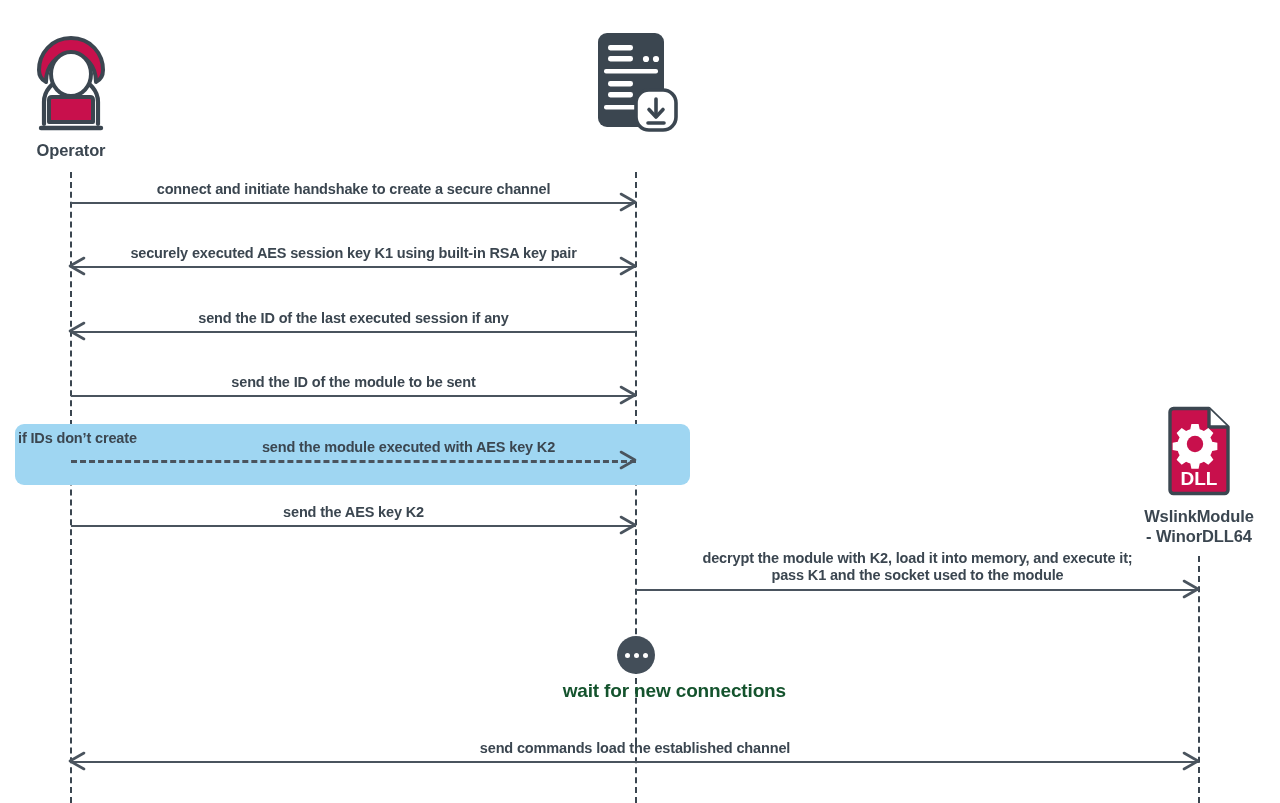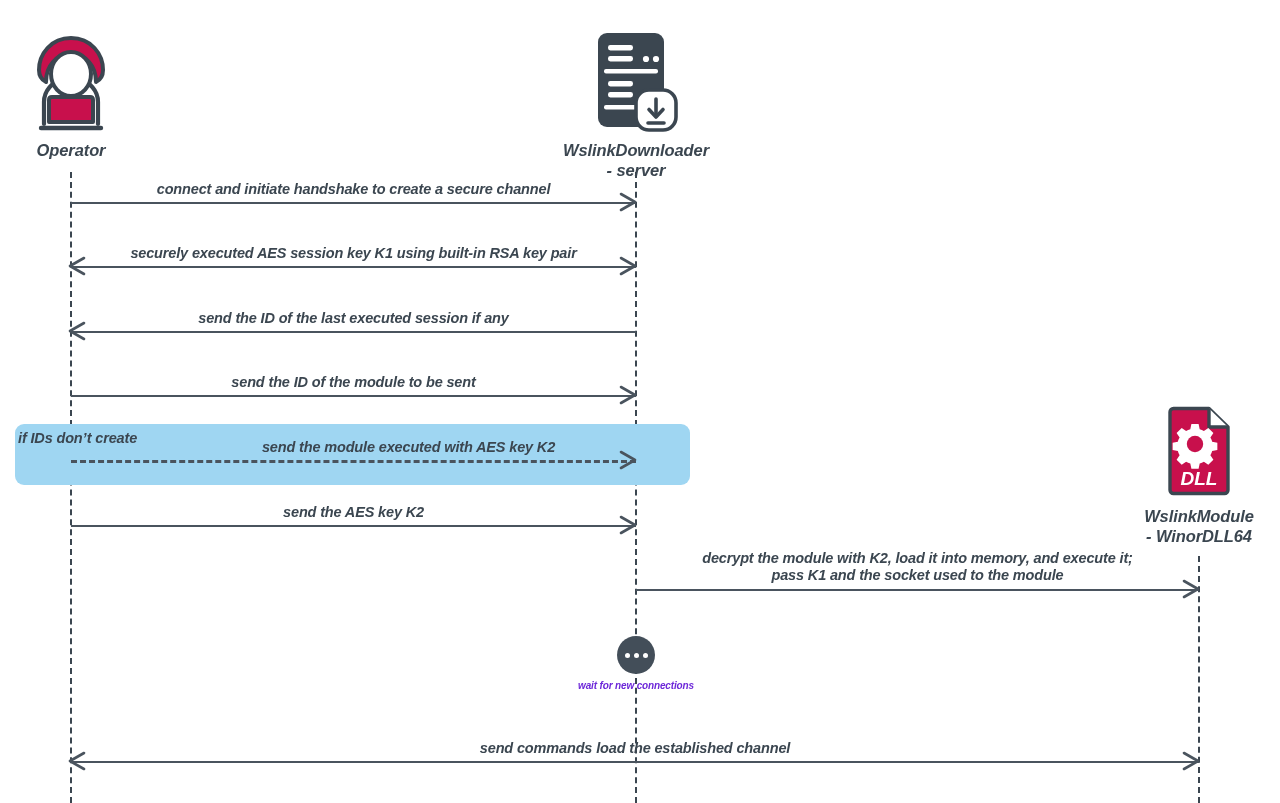--- a/index.html
+++ b/index.html
@@ -8,21 +8,20 @@
     width: 1280px; height: 803px;
     background: #ffffff;
     font-family: "Liberation Sans", sans-serif;
     overflow: hidden;
   }
   #diagram {
     position: relative;
     width: 1280px;
     height: 803px;
     background: #ffffff;
-    font-style: italic;
   }
   .actor {
     position: absolute;
     text-align: center;
     width: 220px;
   }
   .actor .icon-wrap {
     display: flex;
     align-items: flex-end;
     justify-content: center;
@@ -100,24 +99,24 @@
     gap: 4px;
   }
   .wait-dot i {
     width: 5px; height: 5px;
     border-radius: 50%;
     background: #ffffff;
     display: block;
   }
   .wait-label {
     position: absolute;
-    text-align: center;
-    font-size: 10px;
-    font-weight: bold;
-    color: #6d28d9;
+    text-align: right;
+    font-size: 19px;
+    font-weight: bold;
+    color: #14532d;
     letter-spacing: -0.15px;
     width: 300px;
   }
 </style>
 </head>
 <body>
 
 <div id="diagram">
 
   <div class="lifeline" style="left:70px; top:172px; height:631px;"></div>
@@ -160,22 +159,20 @@
         <circle cx="52" cy="65" r="3.1" fill="#ffffff"></circle>
         <circle cx="62" cy="65" r="3.1" fill="#ffffff"></circle>
         <rect x="10" y="75" width="54" height="4.6" rx="2" fill="#ffffff"></rect>
 
         <rect x="42" y="60" width="40" height="40" rx="13" fill="#ffffff" stroke="#3b4650" stroke-width="3.6"></rect>
         <line x1="62" y1="69" x2="62" y2="86" stroke="#3b4650" stroke-width="3.6" stroke-linecap="round"></line>
         <path d="M55 79.5 L62 87 L69 79.5" fill="none" stroke="#3b4650" stroke-width="3.6" stroke-linecap="round" stroke-linejoin="round"></path>
         <line x1="54" y1="93" x2="70" y2="93" stroke="#3b4650" stroke-width="3.6" stroke-linecap="round"></line>
       </svg>
     </div>
-    <div class="actor-label">WslinkDownloader
-- server</div>
   </div>
 
   <div class="actor" style="left:1089px; top:404px;">
     <div class="icon-wrap" style="height:94px;">
       <svg width="68" height="92" viewBox="0 0 68 92">
 
         <path d="M5 6 C5 4 6.5 2.5 8.5 2.5 H44 L63 21 V84 C63 86 61.5 87.5 59.5 87.5 H8.5 C6.5 87.5 5 86 5 84 Z" fill="#c8104c" stroke="#3b4650" stroke-width="3.4" stroke-linejoin="round"></path>
         <path d="M44 2.5 V21 H63" fill="#ffffff" stroke="#3b4650" stroke-width="3.4" stroke-linejoin="round"></path>
 
         <g transform="translate(30,38)">

